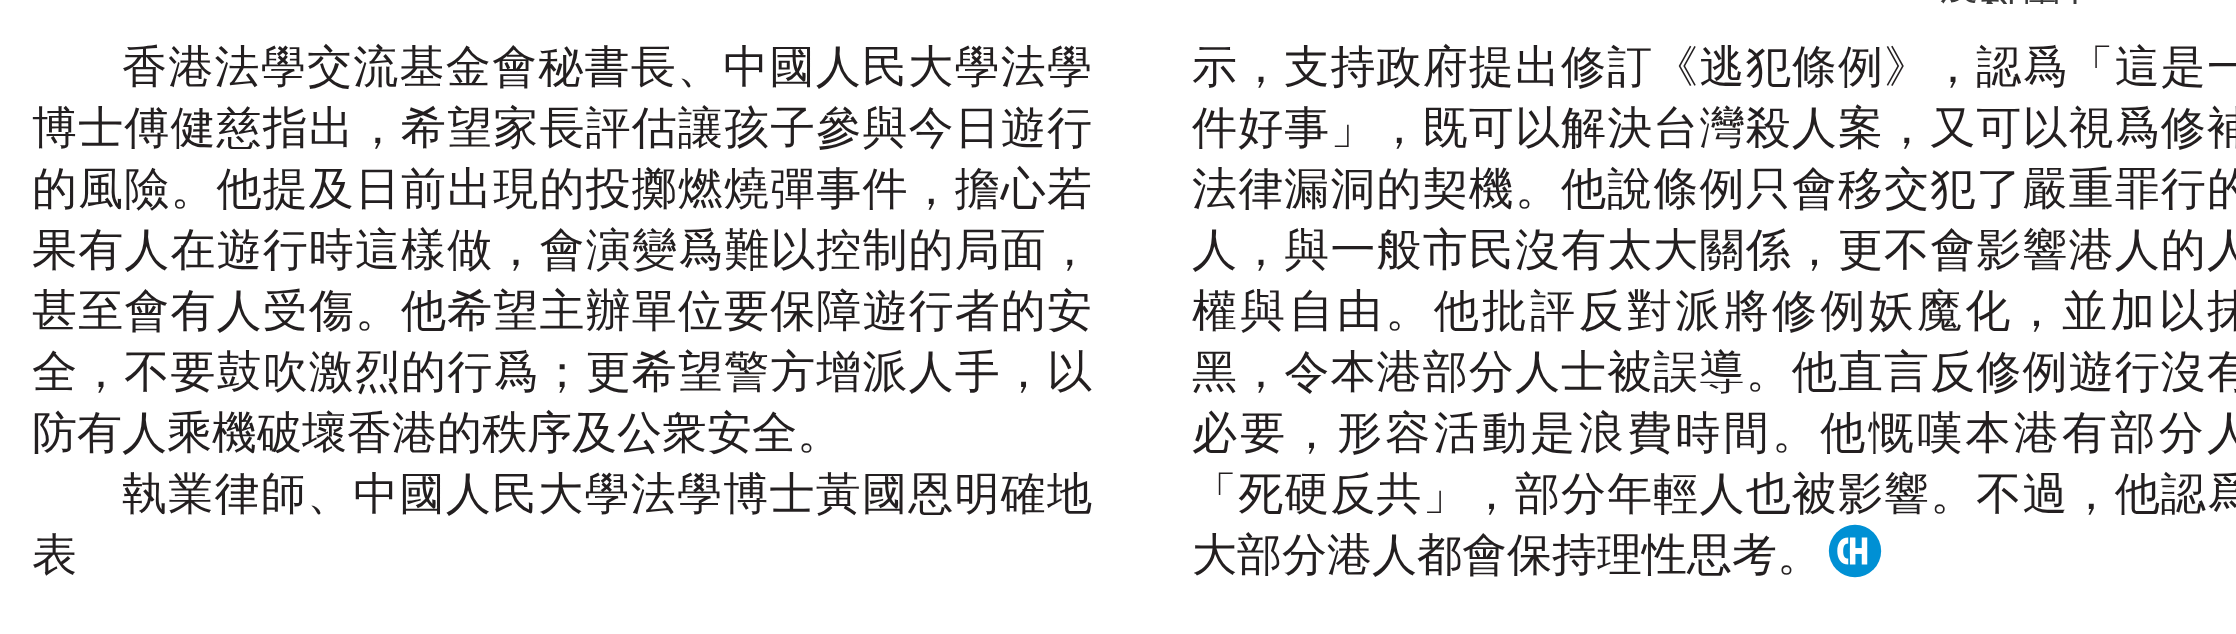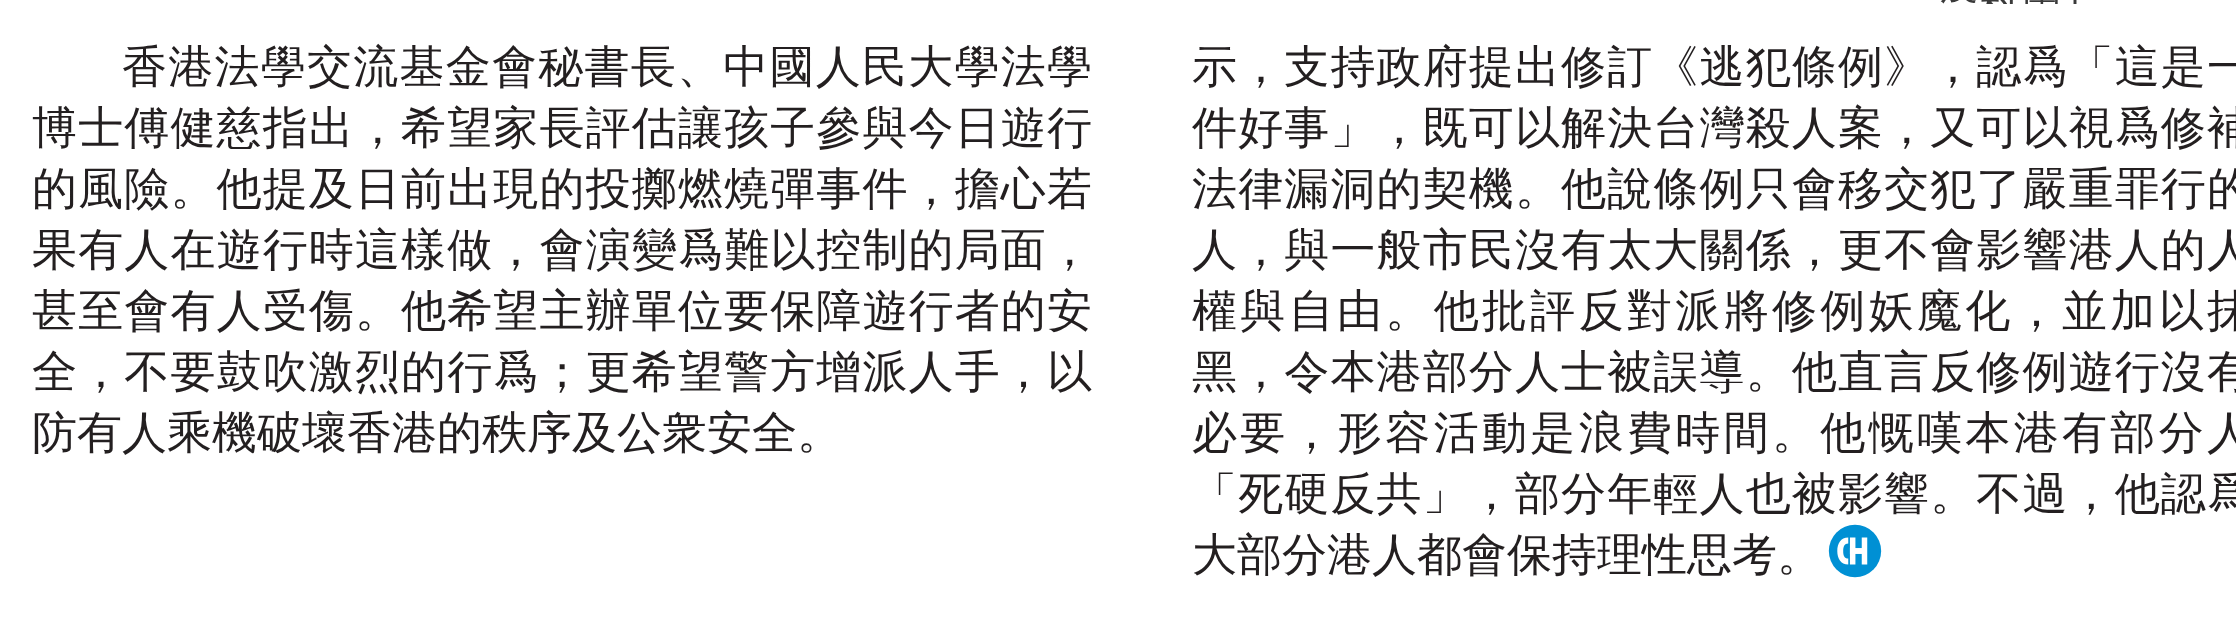--- a/index.html
+++ b/index.html
@@ -75,20 +75,21 @@
 <body>
 
 <div class="page">
 
   <div class="partial-header">資料圖片</div>
 
   <div class="columns">
 
     <div class="column">
       <p class="para indent">香港法學交流基金會秘書長、中國人民大學法學博士傅健慈指出，希望家長評估讓孩子參與今日遊行的風險。他提及日前出現的投擲燃燒彈事件，擔心若果有人在遊行時這樣做，會演變爲難以控制的局面，甚至會有人受傷。他希望主辦單位要保障遊行者的安全，不要鼓吹激烈的行爲；更希望警方增派人手，以防有人乘機破壞香港的秩序及公衆安全。</p>
+      <p class="para indent">執業律師、中國人民大學法學博士黃國恩明確地表</p>
     </div>
 
     <div class="column">
       <p class="para"><span>示，支持政府提出修訂《逃犯條例》，認爲「這是一件好事」，既可以解決台灣殺人案，又可以視爲修補法律漏洞的契機。他說條例只會移交犯了嚴重罪行的人，與一般市民沒有太大關係，更不會影響港人的人權與自由。他批評反對派將修例妖魔化，並加以抹黑，令本港部分人士被誤導。他直言反修例遊行沒有必要，形容活動是浪費時間。他慨嘆本港有部分人「死硬反共」，部分年輕人也被影響。不過，他認爲大部分港人都會保持理性思考。</span><span class="logo-wrap">
           <svg class="logo" viewBox="0 0 64 64" xmlns="http://www.w3.org/2000/svg" aria-hidden="true">
             <circle cx="32" cy="32" r="31" fill="#0090d4"></circle>
             <path d="M24 16 C15 16 11 23 11 32 C11 41 15 48 24 48 L24 41 C19.5 41 18 37.5 18 32 C18 26.5 19.5 23 24 23 Z" fill="#ffffff"></path>
             <rect x="26" y="16" width="6.5" height="32" fill="#ffffff"></rect>
             <rect x="26" y="28.5" width="20" height="7" fill="#ffffff"></rect>
             <rect x="40" y="16" width="6.5" height="32" fill="#ffffff"></rect>

